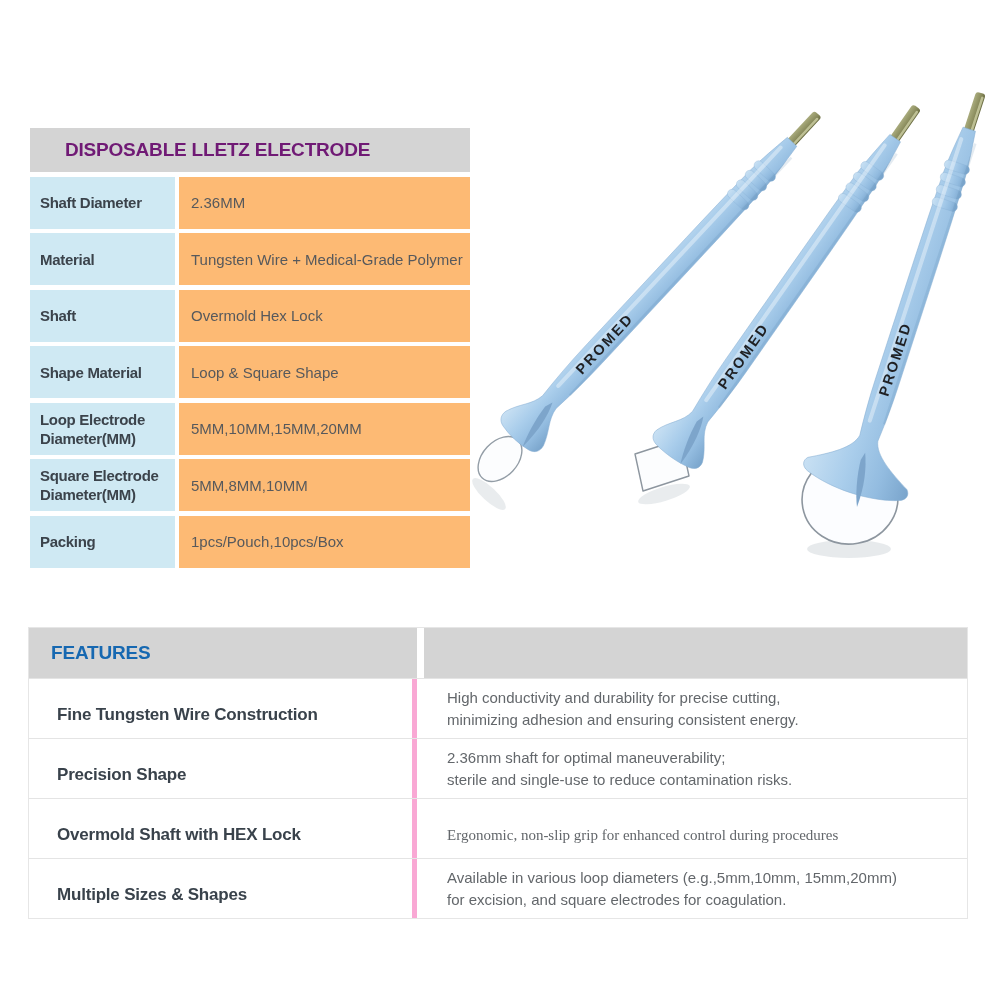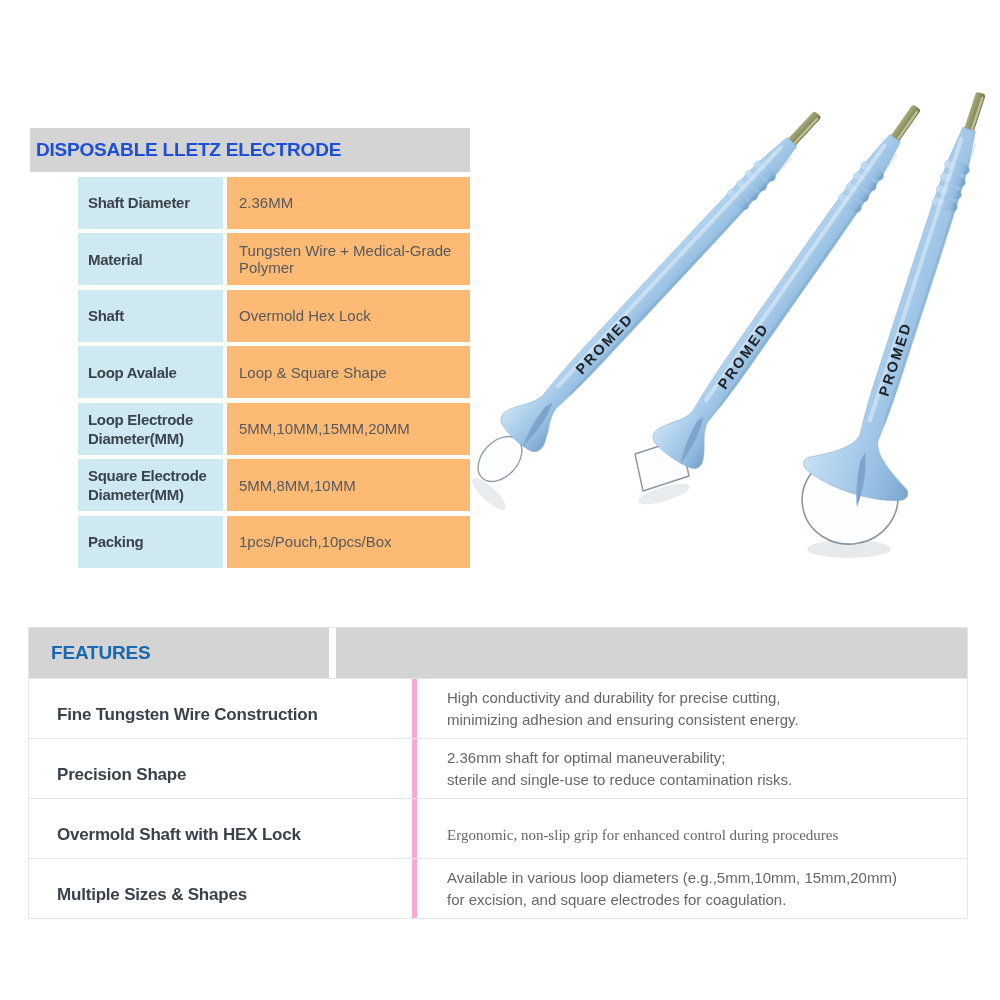--- a/index.html
+++ b/index.html
@@ -7,42 +7,42 @@
   body { font-family:"Liberation Sans", sans-serif; }
   .page {
     position:relative; width:1000px; height:1000px; background:#ffffff;
     overflow:hidden; margin:0 auto;
   }
 
   
   .spec-table { position:absolute; left:30px; top:128px; width:440px; }
   .spec-title {
     height:44px; background:#d4d4d4; display:flex; align-items:center;
-    padding-left:6px; font-size:19px; font-weight:bold; color:#1d4ed8;
+    padding-left:35px; font-size:19px; font-weight:bold; color:#701a75;
     letter-spacing:-0.2px;
   }
-  .spec-row { display:flex; margin-top:4.5px; height:52px;margin-left:48px; }
+  .spec-row { display:flex; margin-top:4.5px; height:52px; }
   .spec-label {
     width:145px; background:#cfe9f3; color:#3b434b; font-weight:bold;
     font-size:15px; line-height:19px; display:flex; align-items:center;
     padding-left:10px; margin-right:4px; white-space:pre-line; letter-spacing:-0.3px;
   }
   .spec-value {
     flex:1; background:#fdba74; color:#57595c; font-size:15px;
     display:flex; align-items:center; padding-left:12px;
   }
 
   
   .features-table {
     position:absolute; left:28px; top:627px; width:940px;
     border:1px solid #e6e6e6; background:#ffffff;
   }
   .feat-header { height:50px; display:flex; }
   .feat-header .hcell-left {
-    width:300px; background:#d4d4d4; display:flex; align-items:center;
+    width:388px; background:#d4d4d4; display:flex; align-items:center;
     padding-left:22px; font-size:19px; font-weight:bold; color:#1668b1;
     letter-spacing:-0.2px;
   }
   .feat-header .hgap { width:7px; background:#ffffff; }
   .feat-header .hcell-right { flex:1; background:#d4d4d4; }
   .feat-row { display:flex; height:60px; border-top:1px solid #e4e4e4; }
   .feat-title {
     width:383px; display:flex; align-items:flex-end; padding:12px 10px 13px 28px;
     font-size:17px; font-weight:bold; color:#39424b; letter-spacing:-0.2px;
   }
@@ -71,21 +71,21 @@
     </div>
     <div class="spec-row">
       <div class="spec-label">Material</div>
       <div class="spec-value">Tungsten Wire + Medical-Grade Polymer</div>
     </div>
     <div class="spec-row">
       <div class="spec-label">Shaft</div>
       <div class="spec-value">Overmold Hex Lock</div>
     </div>
     <div class="spec-row">
-      <div class="spec-label">Loop Avalale</div>
+      <div class="spec-label">Shape Material</div>
       <div class="spec-value">Loop &amp; Square Shape</div>
     </div>
     <div class="spec-row">
       <div class="spec-label">Loop Electrode
 Diameter(MM)</div>
       <div class="spec-value">5MM,10MM,15MM,20MM</div>
     </div>
     <div class="spec-row">
       <div class="spec-label">Square Electrode
 Diameter(MM)</div>

